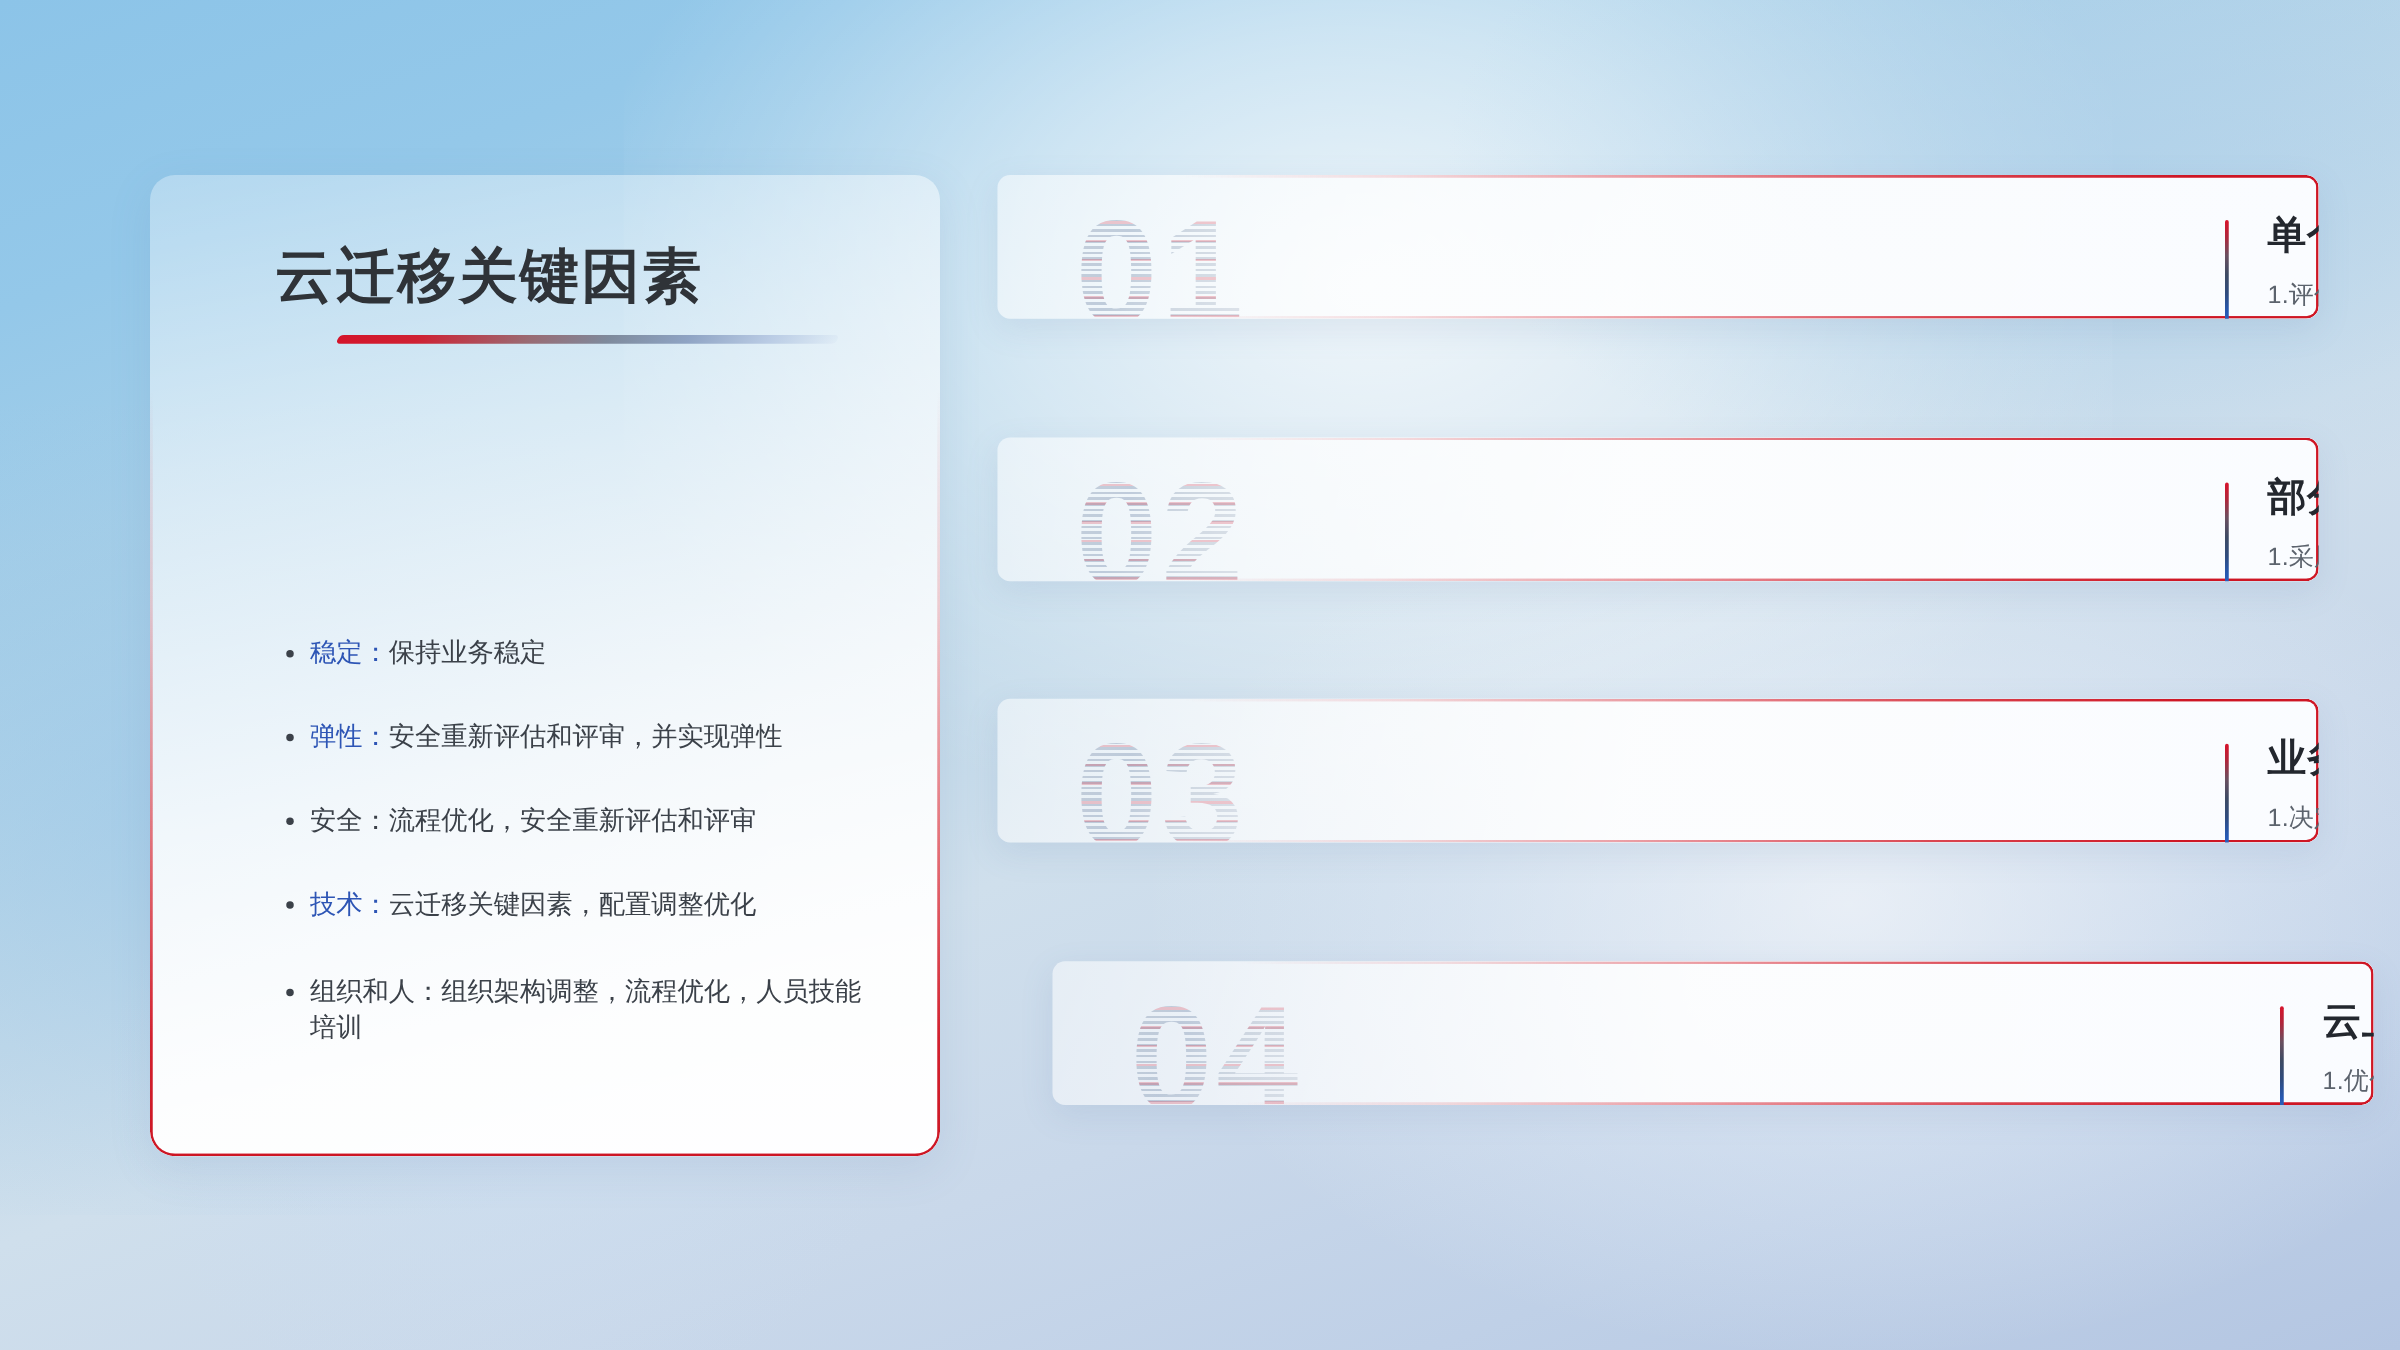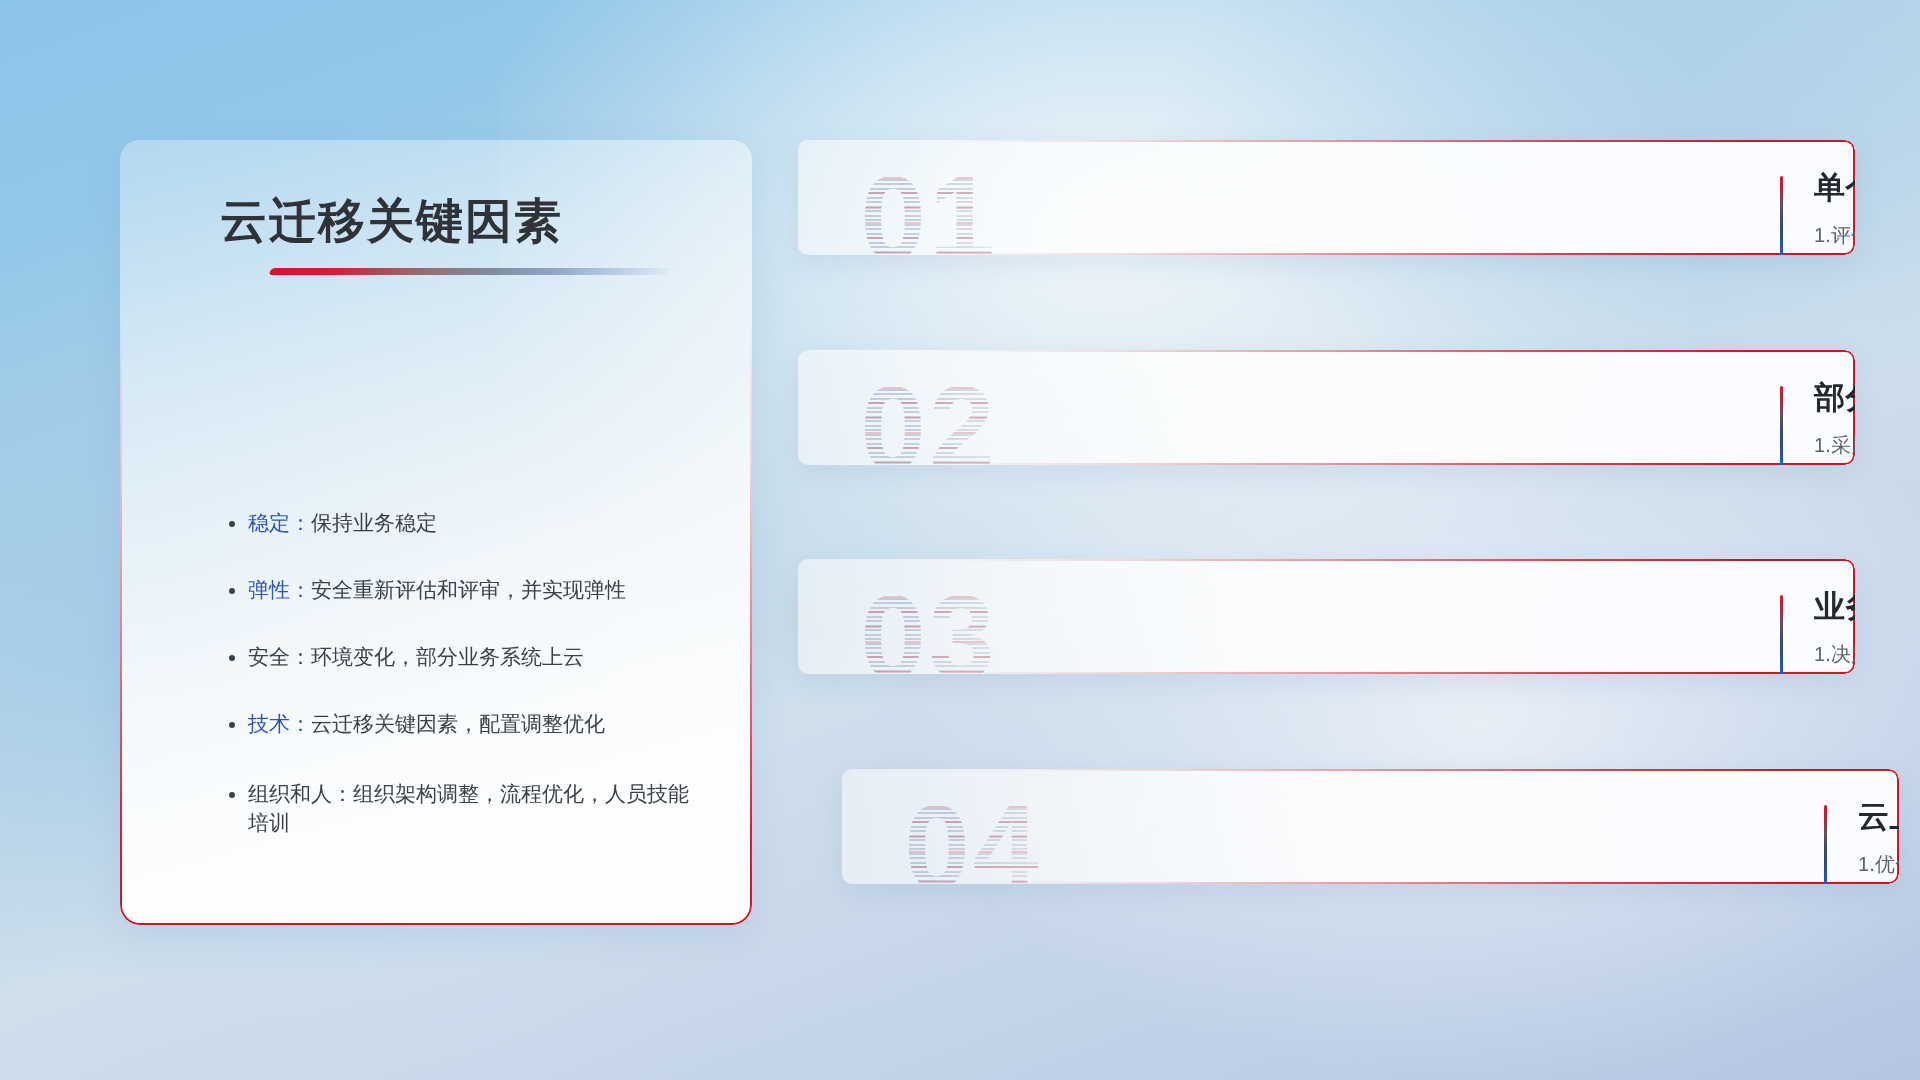--- a/index.html
+++ b/index.html
@@ -218,21 +218,21 @@
     <div class="lc-rule"></div>
 
     <ul class="lc-list">
       <li class="lc-item">
         <span class="lc-label blue">稳定：</span><span class="lc-text">保持业务稳定</span>
       </li>
       <li class="lc-item">
         <span class="lc-label blue">弹性：</span><span class="lc-text">安全重新评估和评审，并实现弹性</span>
       </li>
       <li class="lc-item">
-        <span class="lc-label gray">安全：</span><span class="lc-text">环境变化，部分业务系统上云</span>
+        <span class="lc-label gray">安全：</span><span class="lc-text">流程优化，安全重新评估和评审</span>
       </li>
       <li class="lc-item">
         <span class="lc-label blue">技术：</span><span class="lc-text">云迁移关键因素，配置调整优化</span>
       </li>
       <li class="lc-item wrap">
         <span class="lc-label gray">组织和人：</span><span class="lc-text">组织架构调整，流程优化，人员技能培训</span>
       </li>
     </ul>
   </section>
 

